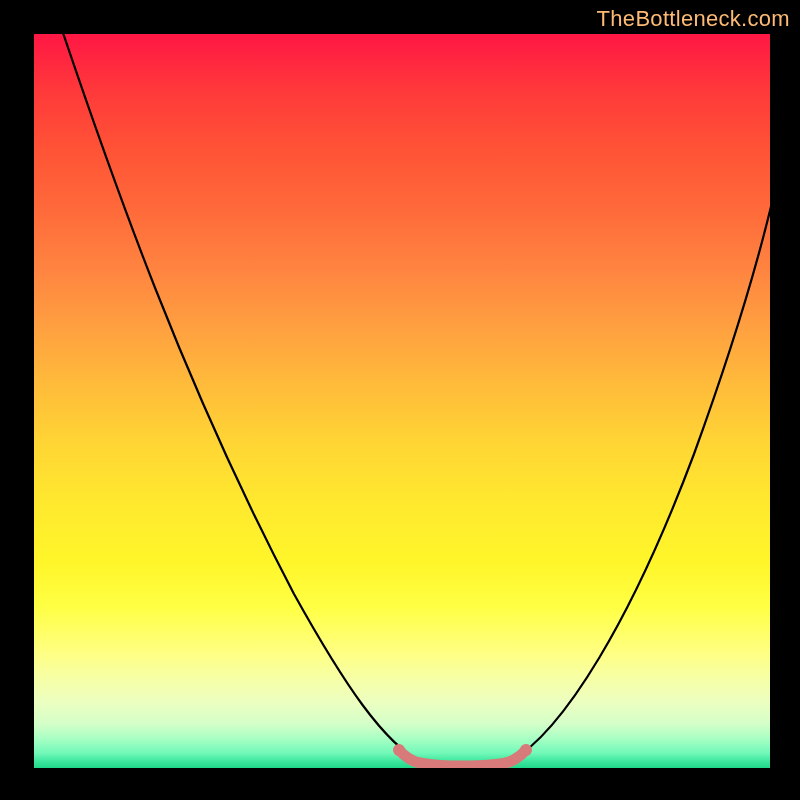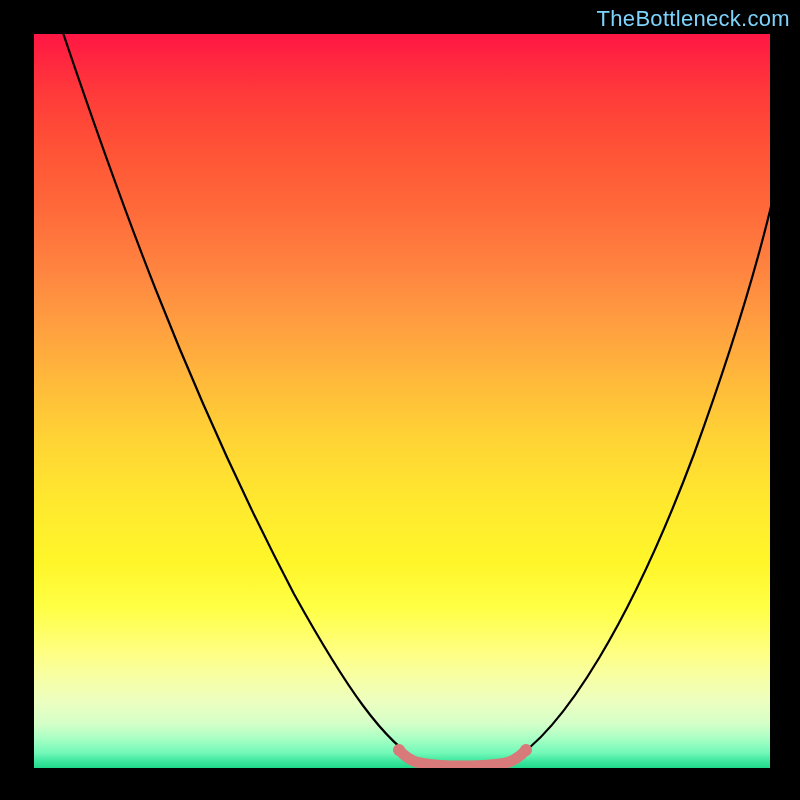--- a/index.html
+++ b/index.html
@@ -14,21 +14,21 @@
   .container {
     position: relative;
     width: 800px;
     height: 800px;
     background: #000;
   }
   .watermark {
     position: absolute;
     top: 6px;
     right: 10px;
-    color: #7dd3fc;
+    color: #fdba74;
     font-size: 22px;
     font-weight: 500;
     letter-spacing: 0.3px;
     z-index: 10;
   }
   .plot-area {
     position: absolute;
     left: 34px;
     top: 34px;
     width: 736px;

